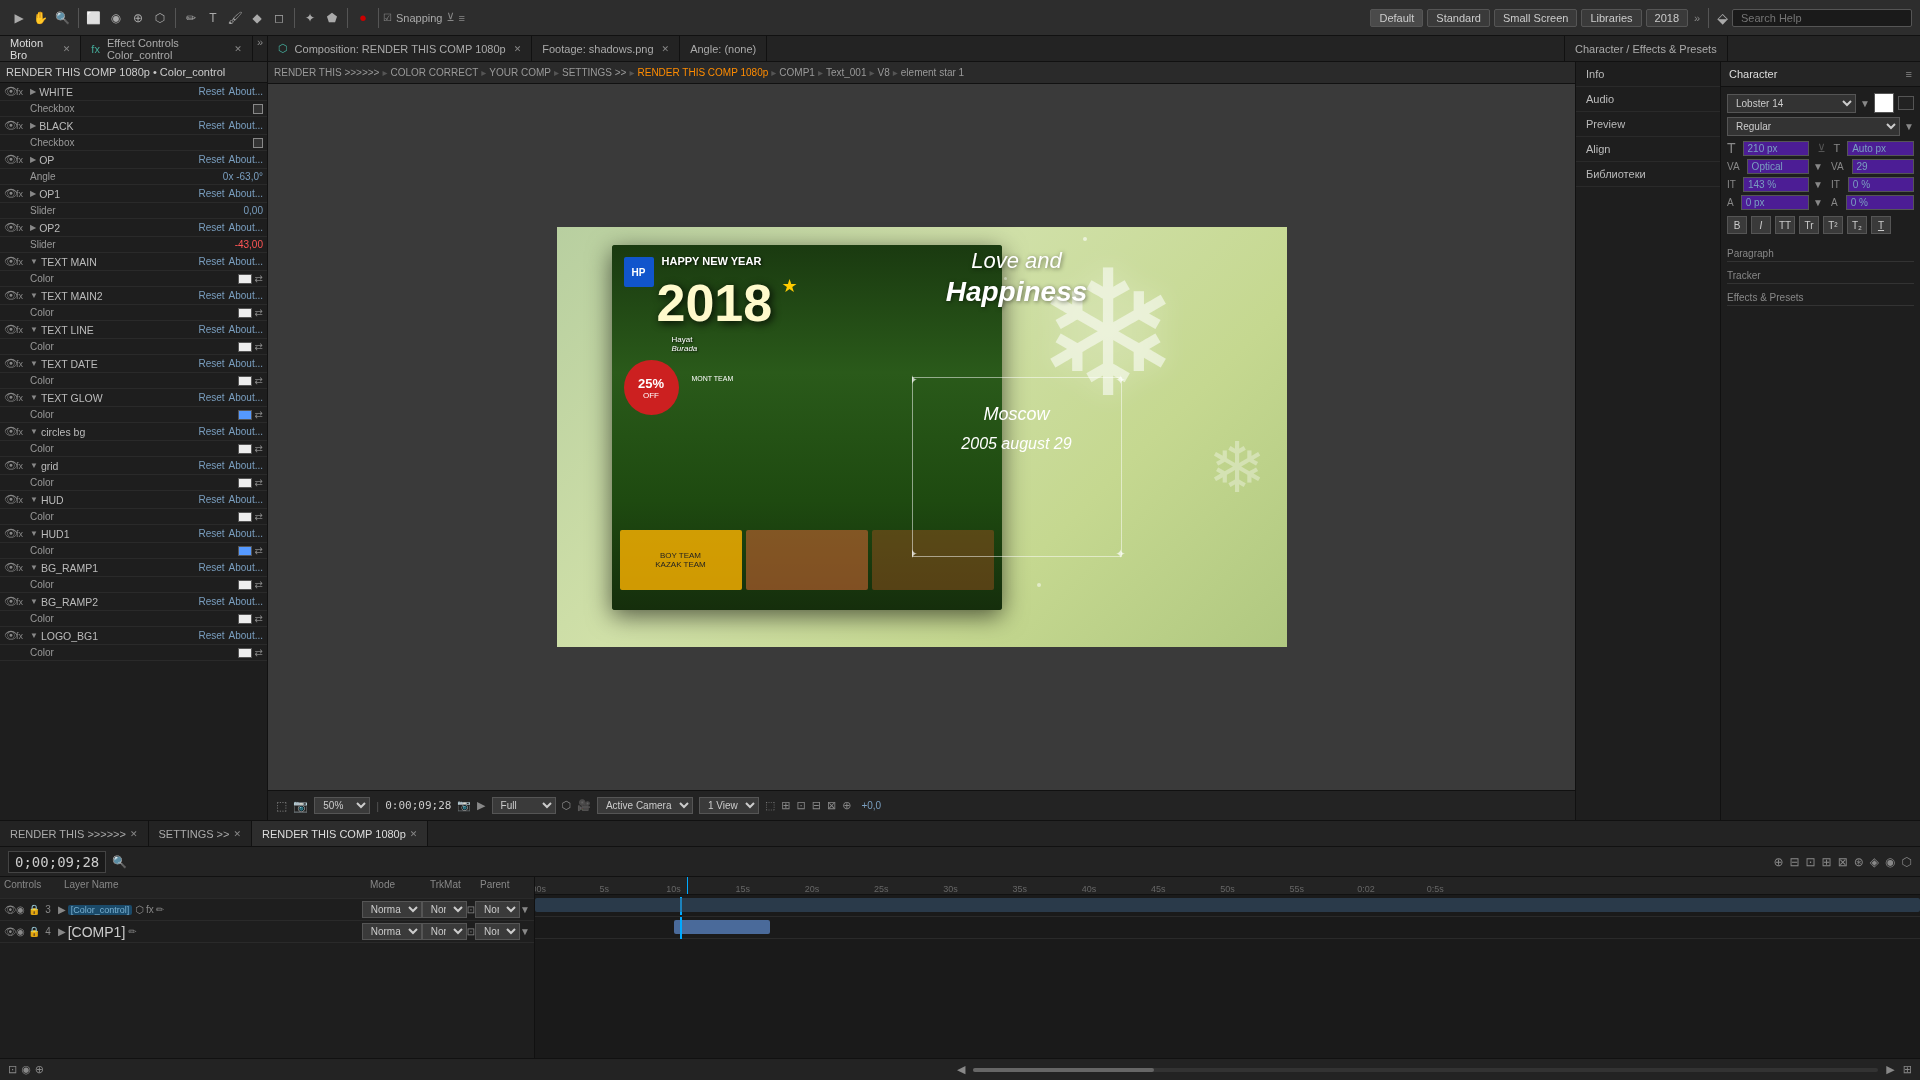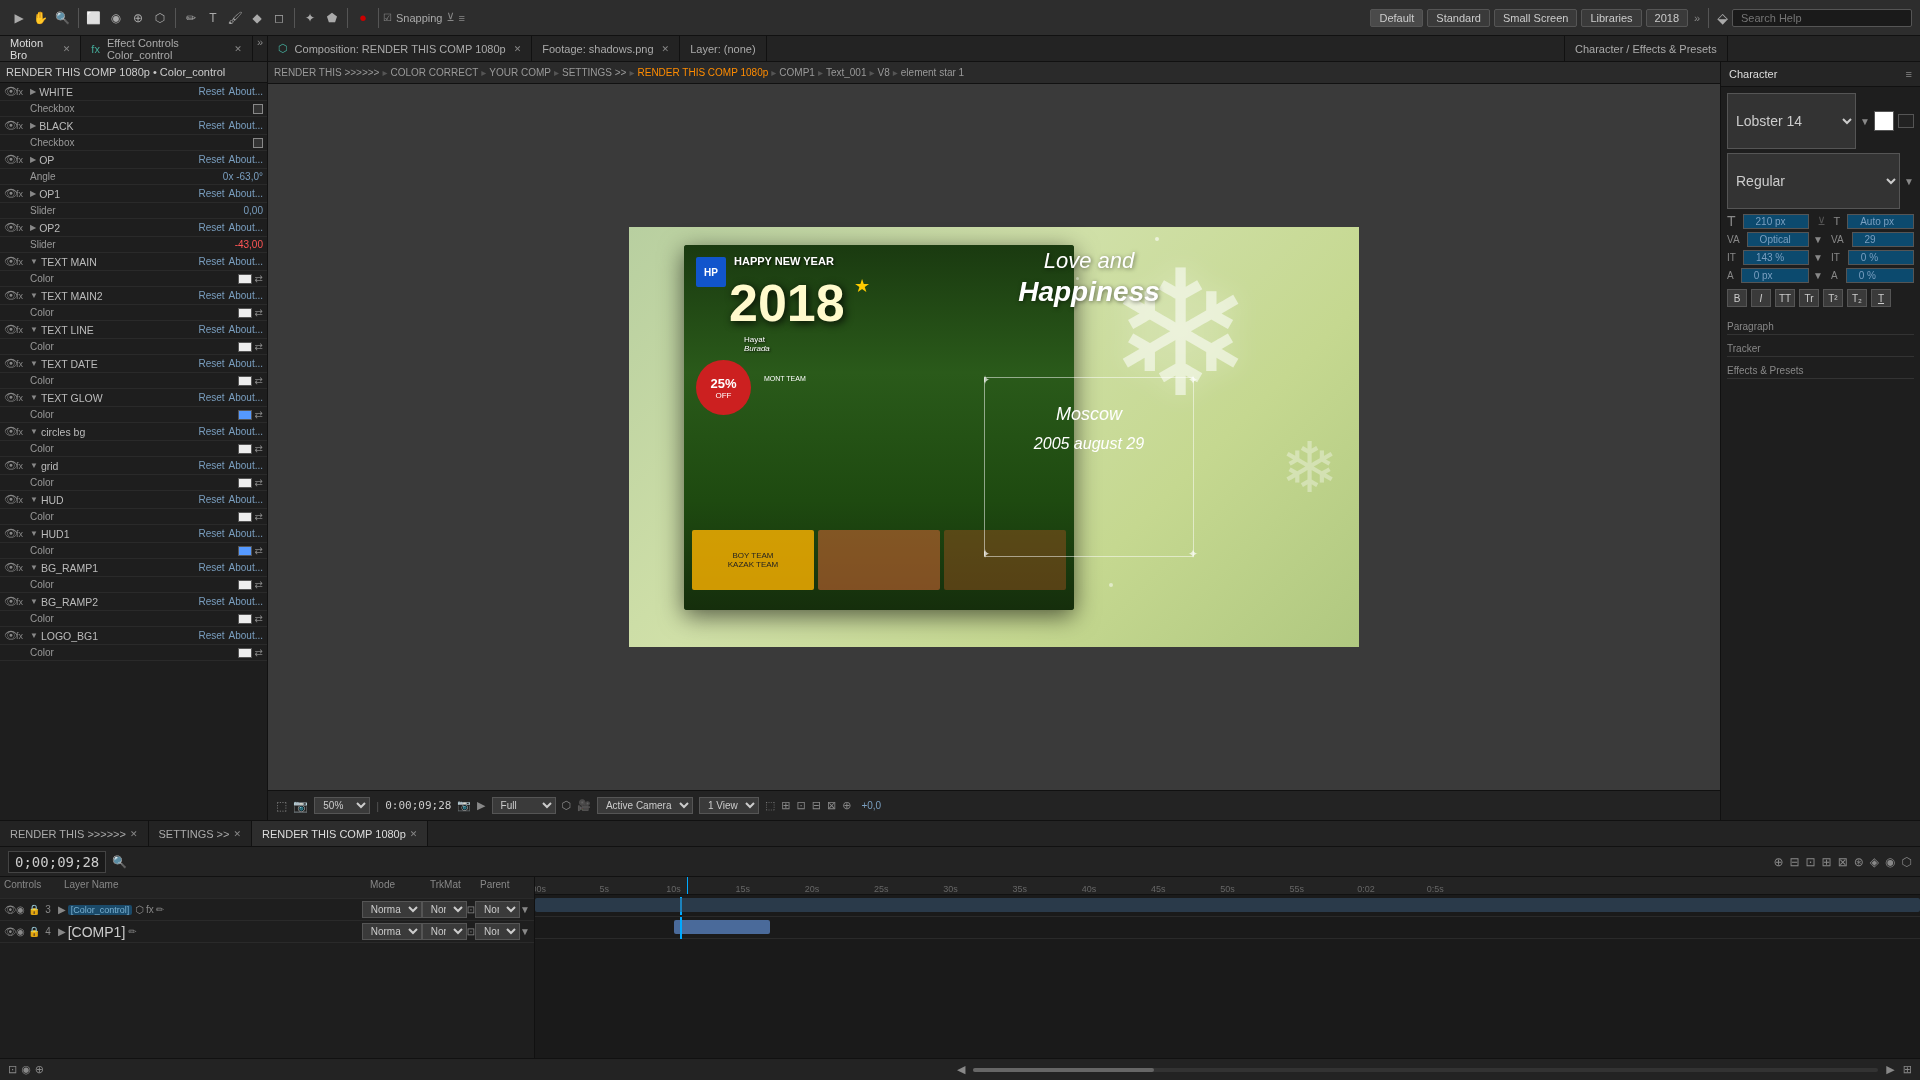--- a/index.html
+++ b/index.html
@@ -189,41 +189,41 @@
     .char-font-row {
       display: flex;
       align-items: center;
       margin-bottom: 4px;
       gap: 4px;
     }
     .char-font-select {
       background: #333;
       border: 1px solid #555;
       color: #ccc;
-      padding: 18px 4px;
-      font-size: 14px;
+      padding: 2px 4px;
+      font-size: 10px;
       flex: 1;
     }
     .char-color-box {
       width: 20px; height: 20px;
       background: white;
       border: 1px solid #555;
       display: inline-block;
     }
     .char-row {
       display: flex;
       align-items: center;
       margin-bottom: 3px;
       gap: 4px;
     }
     .char-val-box {
-      background: #0c4a6e;
+      background: #4c1d95;
       border: 1px solid #555;
       color: #7a9fc0;
-      padding: 1px 12px;
+      padding: 1px 4px;
       font-size: 10px;
       flex: 1;
     }
     .char-section-label {
       color: #888;
       font-size: 10px;
       padding: 4px 0 2px 0;
       border-bottom: 1px solid #333;
       margin-bottom: 4px;
     }
@@ -457,21 +457,21 @@
     <div class="panel-tab">
       <span style="color:#4a9;">⬡</span>
       <span style="margin-left:3px;">Composition: RENDER THIS COMP 1080p</span>
       <span class="close-x">✕</span>
     </div>
     <div class="panel-tab">
       <span>Footage: shadows.png</span>
       <span class="close-x">✕</span>
     </div>
     <div class="panel-tab">
-      <span>Layer: (none)</span>
+      <span>Angle: (none)</span>
     </div>
   </div>
 
   <div style="display:flex;align-items:stretch;width:355px;">
     <div class="panel-tab">
       <span>Character / Effects &amp; Presets</span>
     </div>
   </div>
 </div>
 
@@ -831,20 +831,37 @@
       <span style="color:#888; font-size:11px;">⬚</span>
       <span style="color:#888; font-size:11px;">⊞</span>
       <span style="color:#888; font-size:11px;">⊡</span>
       <span style="color:#888; font-size:11px;">⊟</span>
       <span style="color:#888; font-size:11px;">⊠</span>
       <span style="color:#888; font-size:11px;">⊕</span>
       <span style="color:#7a9fc0; font-size:10px; margin-left:4px;">+0,0</span>
     </div>
   </div>
 
+  <div class="info-sidebar">
+    <div class="info-item">
+      <span>Info</span>
+    </div>
+    <div class="info-item">
+      <span>Audio</span>
+    </div>
+    <div class="info-item">
+      <span>Preview</span>
+    </div>
+    <div class="info-item">
+      <span>Align</span>
+    </div>
+    <div class="info-item">
+      <span>Библиотеки</span>
+    </div>
+  </div>
 
   <div class="char-panel">
     <div class="char-panel-header">
       <span>Character</span>
       <span style="color:#888;">≡</span>
     </div>
     <div class="char-panel-body">
 
       <div class="char-font-row">
         <select class="char-font-select">

